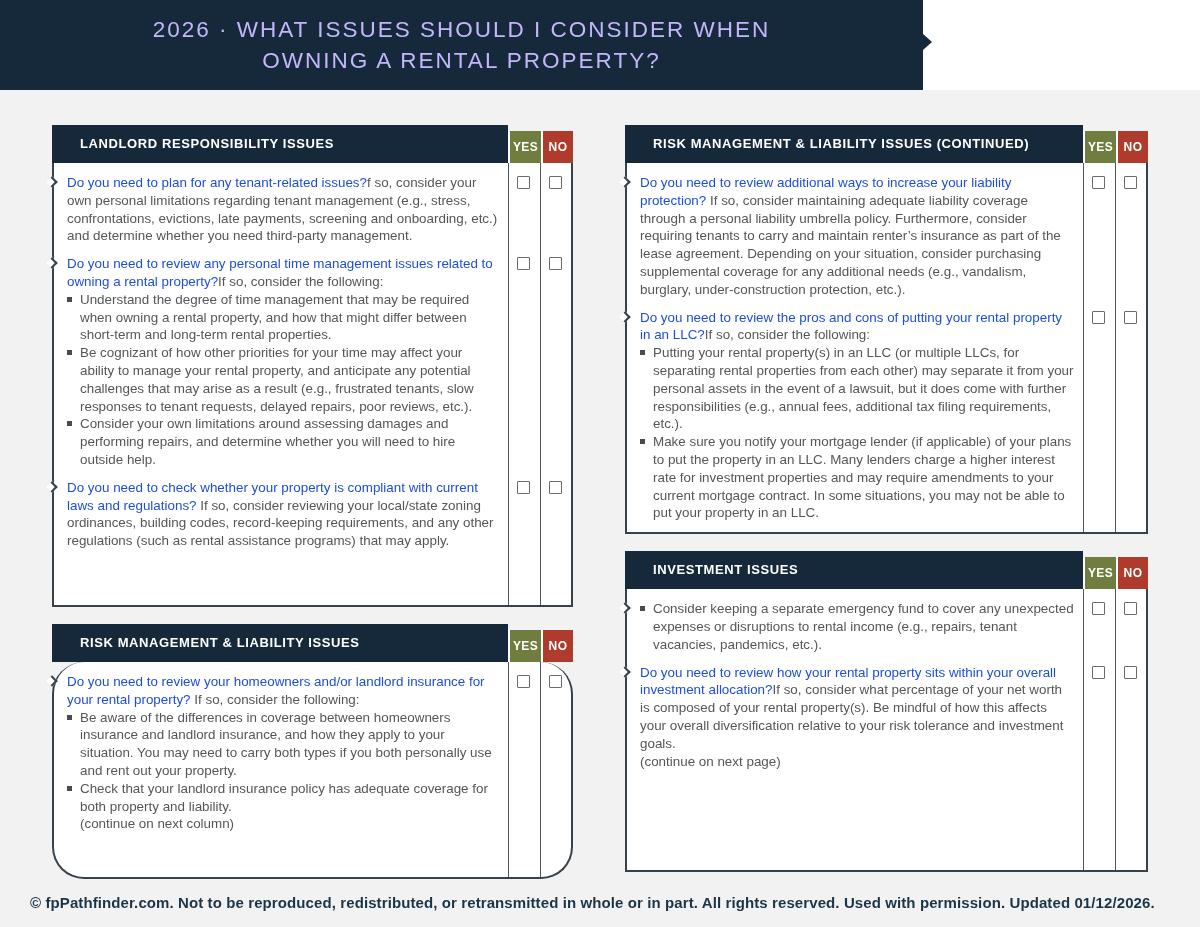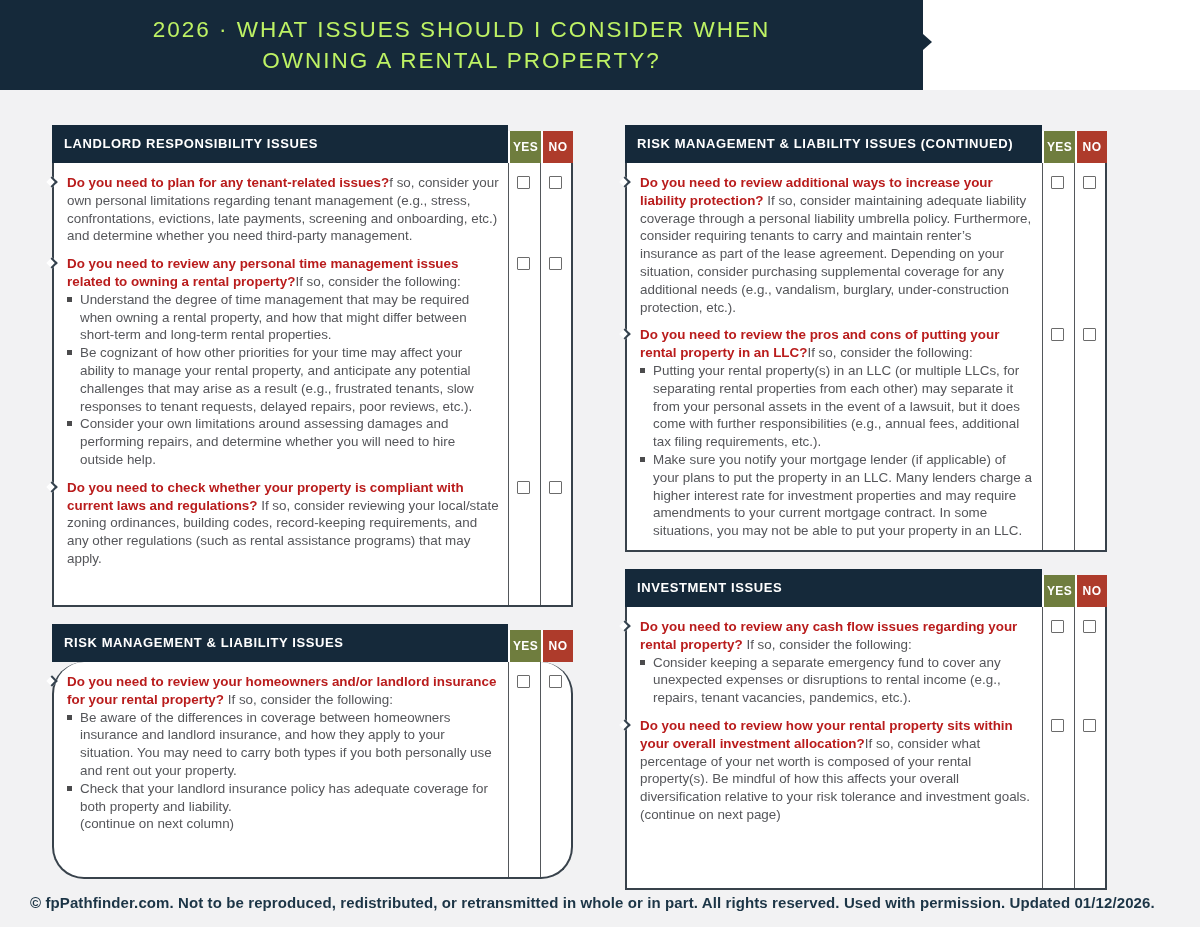--- a/index.html
+++ b/index.html
@@ -8,41 +8,41 @@
     position: relative;
     background: #F2F2F3;
     font-family: "Liberation Sans", "DejaVu Sans", sans-serif;
     overflow: hidden;
   }
 
   
   .top-right-white { position: absolute; left: 923px; top: 0; width: 277px; height: 90px; background: #FFFFFF; }
   .banner {
     position: absolute; left: 0; top: 0; width: 923px; height: 90px;
-    background: #15293A; color: #bef264;
+    background: #15293A; color: #c4b5fd;
     display: flex; flex-direction: column; justify-content: center;
     text-align: center;
   }
   .banner-line { font-size: 22.5px; letter-spacing: 2px; line-height: 31px; font-weight: 400; }
   .banner-arrow {
     position: absolute; left: 923px; top: 34px; width: 0; height: 0;
     border-left: 9px solid #15293A; border-top: 8px solid transparent; border-bottom: 8px solid transparent;
   }
 
   
   #left-column  { position: absolute; left: 52px;  top: 125px; width: 521px; }
-  #right-column { position: absolute; left: 625px; top: 125px; width: 482px; }
+  #right-column { position: absolute; left: 625px; top: 125px; width: 523px; }
   .section { margin-bottom: 17px; }
 
   
   .sec-header { display: grid; grid-template-columns: 1fr 33px 32px; height: 38px; }
   .sec-title {
     background: #15293A; color: #FFFFFF;
     font-size: 13px; font-weight: 700; letter-spacing: 0.6px;
-    line-height: 38px; padding-left: 12px; white-space: nowrap; overflow: hidden;
+    line-height: 38px; padding-left: 28px; white-space: nowrap; overflow: hidden;
   }
   .sec-yes, .sec-no {
     color: #FFFFFF; font-size: 12px; font-weight: 700; letter-spacing: 0.4px;
     display: flex; align-items: center; justify-content: center;
     border-left: 2px solid #FFFFFF;
     margin-top: 6px;
   }
   .sec-yes { background: #6F7D3E; }
   .sec-no  { background: #AE3B2B; }
 
@@ -58,21 +58,21 @@
   #right-column .section:nth-child(2) .sec-body { min-height: 283px; }
   .vline { position: absolute; top: 0; bottom: 0; width: 0; border-left: 1px solid #53575B; }
   .vline.a { right: 62px; }
   .vline.b { right: 30px; }
 
   
   .q { position: relative; padding: 0 72px 10px 13px; }
   .qtext, .bullet, .note {
     font-size: 13.4px; line-height: 17.8px; color: #55565A;
   }
-  .qtext b { color: #b91c1c; font-weight: 700; }
+  .qtext b { color: #1d4ed8; font-weight: 400; }
   .pointer {
     position: absolute; left: -6.5px; top: 4px; width: 8px; height: 8px;
     background: #FFFFFF; border-top: 2px solid #33414D; border-right: 2px solid #33414D;
     transform: rotate(45deg);
   }
   .cb {
     position: absolute; top: 2px; width: 13px; height: 13px;
     background: #FFFFFF; border: 1.5px solid #6B6B6B; border-radius: 1px;
     cursor: pointer;
   }
@@ -193,21 +193,20 @@
           <div class="sec-yes">YES</div>
           <div class="sec-no">NO</div>
         </div>
         <div class="sec-body">
           <span class="vline a"></span>
           <span class="vline b"></span>
           <div class="q">
             <span class="pointer"></span>
             <span class="cb yes"></span>
             <span class="cb no"></span>
-            <div class="qtext"><b>Do you need to review any cash flow issues regarding your rental property?</b> If so, consider the following:</div>
             <div class="bullets">
               <div class="bullet"><span class="sq"></span>Consider keeping a separate emergency fund to cover any unexpected expenses or disruptions to rental income (e.g., repairs, tenant vacancies, pandemics, etc.).</div>
             </div>
           </div>
           <div class="q">
             <span class="pointer"></span>
             <span class="cb yes"></span>
             <span class="cb no"></span>
             <div class="qtext"><b>Do you need to review how your rental property sits within your overall investment allocation?</b>If so, consider what percentage of your net worth is composed of your rental property(s). Be mindful of how this affects your overall diversification relative to your risk tolerance and investment goals.</div>
             <div class="note">(continue on next page)</div>

